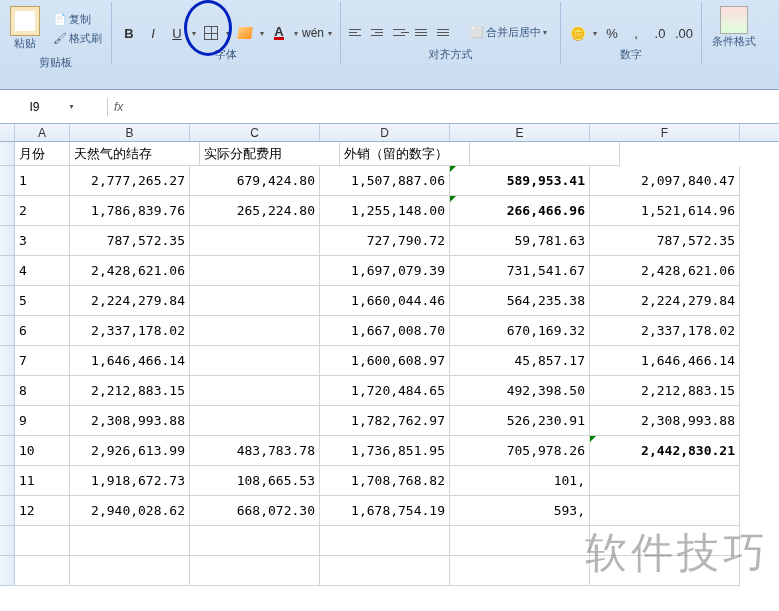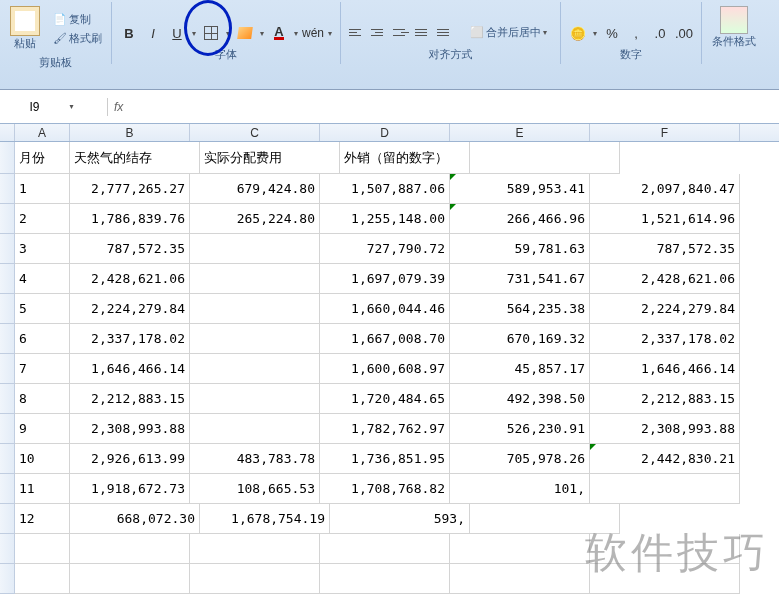--- a/index.html
+++ b/index.html
@@ -36,34 +36,34 @@
 
 .grid { position: relative; }
 .col-headers { display: flex; background: linear-gradient(#f0f5fb,#e3ecf7); border-bottom: 1px solid #9db4d1; height: 18px; }
 .row-header, .ch, .corner { border-right: 1px solid #c0cde0; display: flex; align-items: center; justify-content: center; font-size: 12px; color: #333; }
 .corner { width: 15px; background: linear-gradient(#f0f5fb,#e3ecf7); }
 .ch { background: linear-gradient(#f0f5fb,#e3ecf7); }
 .row-header { width: 15px; background: linear-gradient(90deg,#f0f5fb,#e3ecf7); border-bottom: 1px solid #c0cde0; font-size: 11px; }
 
 .rows { }
 .row { display: flex; height: 30px; }
-.row.header-row { height: 32px; }
+.row.header-row { height: 24px; }
 .cell { border-right: 1px solid #d4d4d4; border-bottom: 1px solid #d4d4d4; padding: 2px 4px; font-size: 13px; white-space: nowrap; overflow: hidden; display: flex; align-items: center; font-family: SimSun, monospace; }
 .cell.num { justify-content: flex-end; }
 .cell.txt { justify-content: flex-start; }
 
 .c-A { width: 55px; }
 .c-B { width: 120px; }
 .c-C { width: 130px; }
 .c-D { width: 130px; }
 .c-E { width: 140px; }
 .c-F { width: 150px; }
 
 .watermark { position: absolute; right: 10px; bottom: 30px; font-size: 42px; color: rgba(120,120,120,0.55); font-weight: 500; letter-spacing: 4px; pointer-events: none; z-index: 20; }
-.green-tri { position: relative; }
+.green-tri { position: relative; font-weight: bold; }
 .green-tri::before { content: ""; position: absolute; top: 0; left: 0; border-top: 6px solid #008000; border-right: 6px solid transparent; }
 
 .borders-icon { width: 14px; height: 14px; border: 1px solid #555; position: relative; }
 .borders-icon::before, .borders-icon::after { content: ""; position: absolute; background: #555; }
 .borders-icon::before { left: 50%; top: 0; bottom: 0; width: 1px; }
 .borders-icon::after { top: 50%; left: 0; right: 0; height: 1px; }
 
 .fill-icon { width: 14px; height: 12px; background: linear-gradient(135deg,#ffd080,#ff9020); transform: skewX(-8deg); }
 .font-color-icon { font-weight: bold; border-bottom: 3px solid #cc0000; line-height: 11px; height: 14px; }
 </style>
@@ -300,20 +300,21 @@
         <div class="cell txt c-A">11</div>
         <div class="cell num c-B">1,918,672.73</div>
         <div class="cell num c-C">108,665.53</div>
         <div class="cell num c-D">1,708,768.82</div>
         <div class="cell num c-E">101,</div>
         <div class="cell num c-F"></div>
       </div>
       <div class="row">
         <div class="row-header"></div>
         <div class="cell txt c-A">12</div>
+        <div class="cell num c-B">2,940,028.62</div>
         <div class="cell num c-C">668,072.30</div>
         <div class="cell num c-D">1,678,754.19</div>
         <div class="cell num c-E">593,</div>
         <div class="cell num c-F"></div>
       </div>
       <div class="row">
         <div class="row-header"></div>
         <div class="cell c-A"></div>
         <div class="cell c-B"></div>
         <div class="cell c-C"></div>

